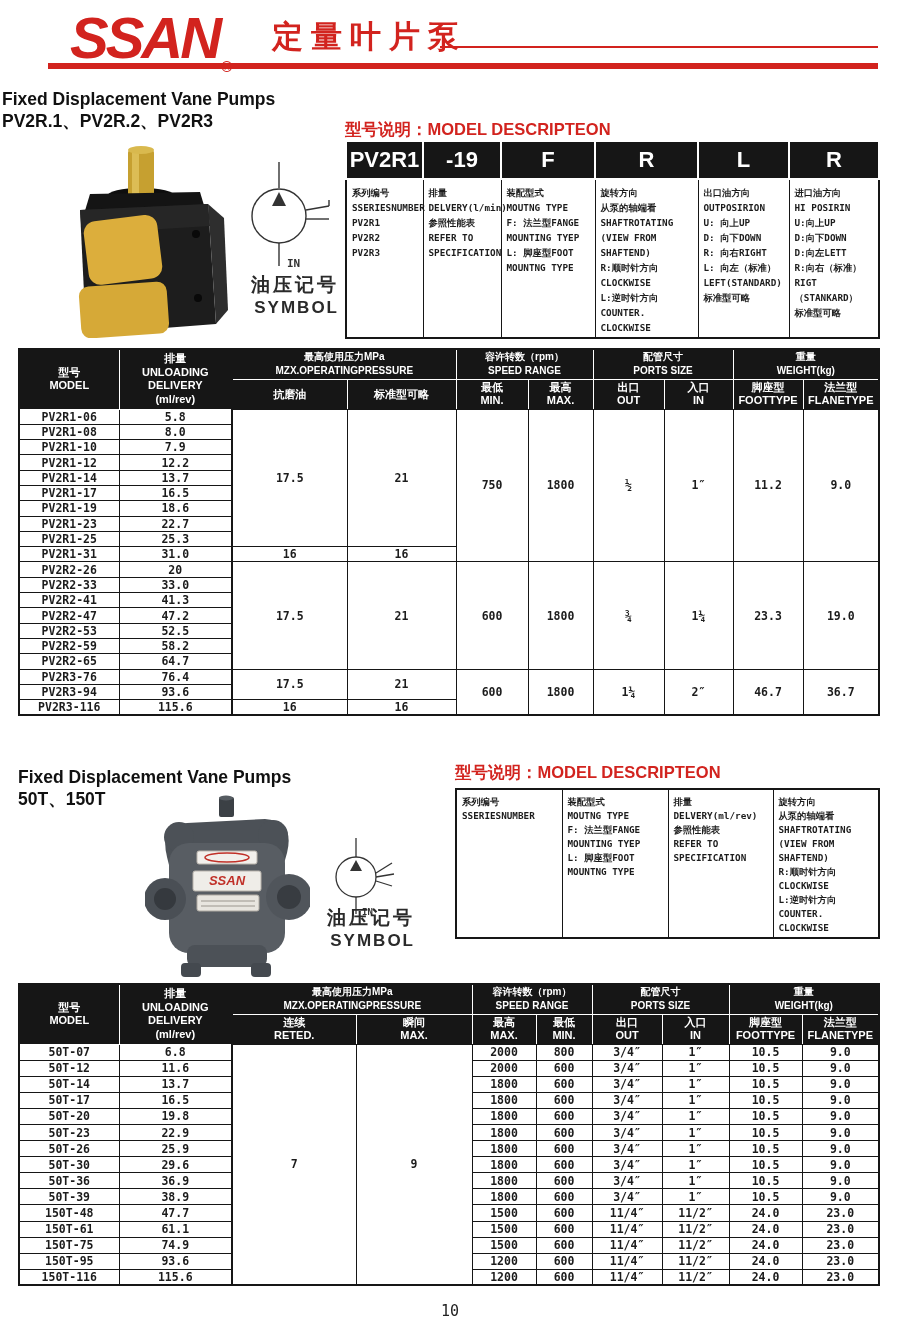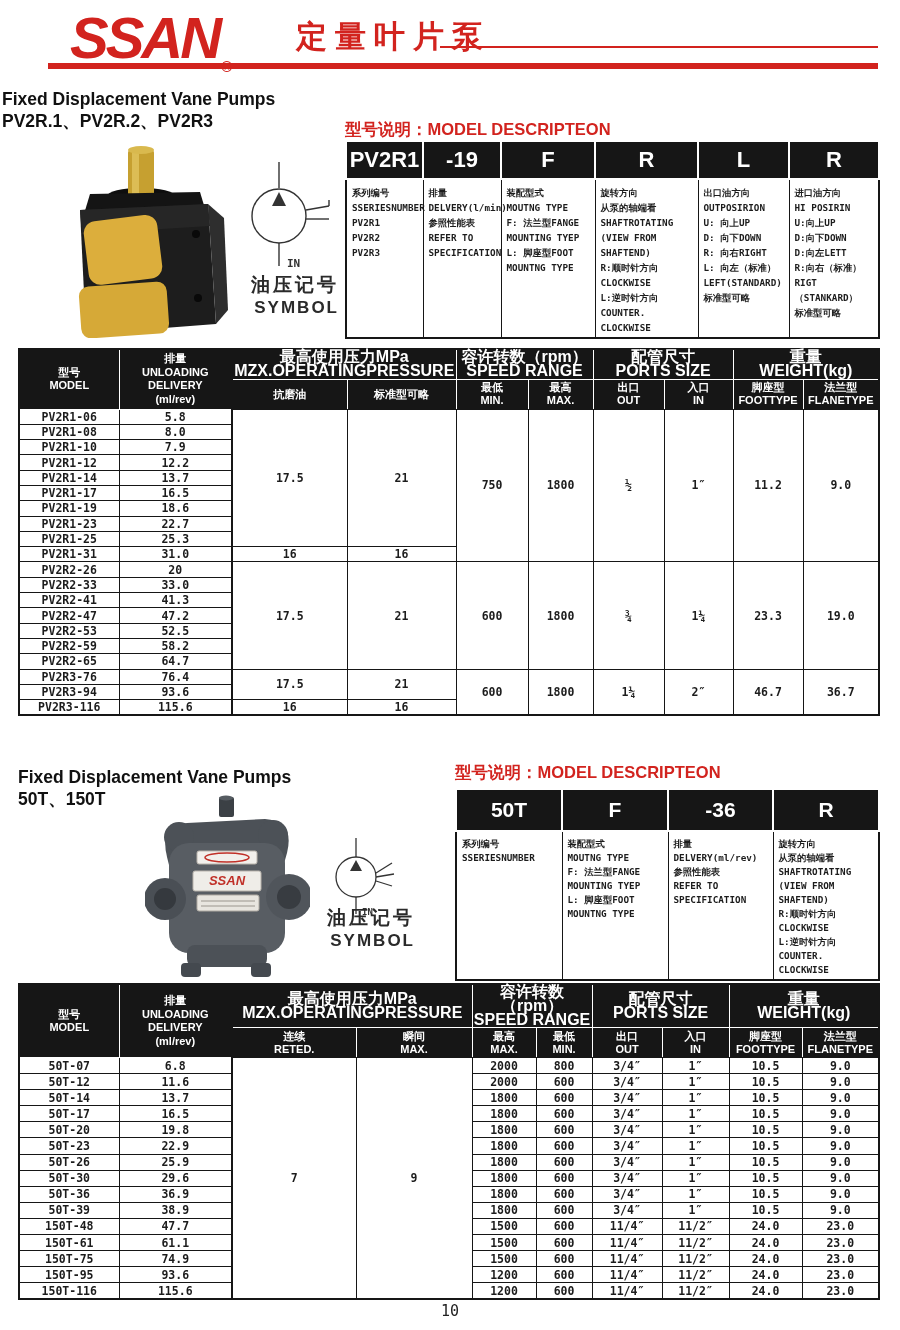--- a/index.html
+++ b/index.html
@@ -5,21 +5,21 @@
   :root { --red:#d2231e; --ink:#161616; }
   * { margin:0; padding:0; box-sizing:border-box; }
   body { background:#fff; }
   .page { position:relative; width:900px; height:1330px; background:#fff; overflow:hidden;
           font-family:"Liberation Sans", sans-serif; color:#111; }
 
   
   .logo { position:absolute; left:70px; top:4px; font-size:58px; font-weight:900; font-style:italic;
           color:var(--red); letter-spacing:-3px; }
   .logo .reg { font-size:15px; font-style:normal; letter-spacing:0; position:relative; top:14px; left:2px; font-weight:bold; }
-  .cn-title { position:absolute; left:272px; top:16px; font-size:31px; font-weight:bold; color:var(--red); letter-spacing:8px;margin-left:24px; }
+  .cn-title { position:absolute; left:272px; top:16px; font-size:31px; font-weight:bold; color:var(--red); letter-spacing:8px; }
   .rule-thin  { position:absolute; left:440px; top:46px; width:438px; height:2px; background:var(--red); }
   .rule-thick { position:absolute; left:48px;  top:63px; width:830px; height:6px; background:var(--red); }
 
   .sec-title { position:absolute; font-size:17.5px; font-weight:bold; line-height:22px; white-space:pre-line; }
   .red-title { position:absolute; font-size:16.5px; font-weight:bold; color:var(--red); }
 
   
   table { border-collapse:collapse; table-layout:fixed; }
   .desc { position:absolute; background:#fff; border:2px solid var(--ink); }
   .desc th { background:var(--ink); color:#fff; border:2px solid #fff; font-weight:bold; text-align:center; }
@@ -28,21 +28,21 @@
   .desc td { border:1px solid var(--ink); vertical-align:top; text-align:left;
              font-family:"DejaVu Sans Mono", monospace; font-weight:bold; color:#1c1c1c;
              white-space:pre-line; padding:5px 3px 2px 5px; }
   .desc1 td { font-size:9.3px; line-height:15px; height:156px; }
   .desc2 td { font-size:9.3px; line-height:14px; height:146px; }
 
   
   .spec { position:absolute; border:2px solid var(--ink); background:#fff; }
   .spec th { background:var(--ink); color:#fff; border:1px solid #fff; font-weight:bold;
              text-align:center; white-space:pre-line; }
-  .spec .h1 th { font-size:16px; line-height:14px; height:30px; }
+  .spec .h1 th { font-size:10px; line-height:14px; height:30px; }
   .spec .h2 th { font-size:11px; line-height:13px; height:30px; border-bottom:1px solid var(--ink); }
   .spec th.tall { font-size:11px; line-height:13.5px; }
   .spec td { border:1px solid var(--ink); text-align:center; vertical-align:middle;
              font-family:"DejaVu Sans Mono", monospace; font-weight:bold; font-size:11.5px; color:#1c1c1c; }
   .t1 td { height:15.3px; }
   .t2 td { height:16.1px; }
   .spec td.sep, .spec th.sep { border-right-width:2px; border-right-color:var(--ink); }
 
   
   .sym-label { position:absolute; text-align:right; font-weight:bold; color:#2a2a2a; }
@@ -367,26 +367,20 @@
   </div>
 
   <table class="desc desc2" style="left:455px; top:788px; width:423px;">
     <colgroup>
         <col style="width:106px">
         <col style="width:106px">
         <col style="width:105px">
         <col style="width:106px">
       </colgroup>
     <tbody>
-        <tr>
-      <th>50T</th>
-      <th>F</th>
-      <th>-36</th>
-      <th>R</th>
-    </tr>
     <tr>
       <td>系列编号
 SSERIESNUMBER</td>
       <td>装配型式
 MOUTNG TYPE
 F: 法兰型FANGE
 MOUNTING TYEP
 L: 脚座型FOOT
 MOUNTNG TYPE</td>
       <td>排量

